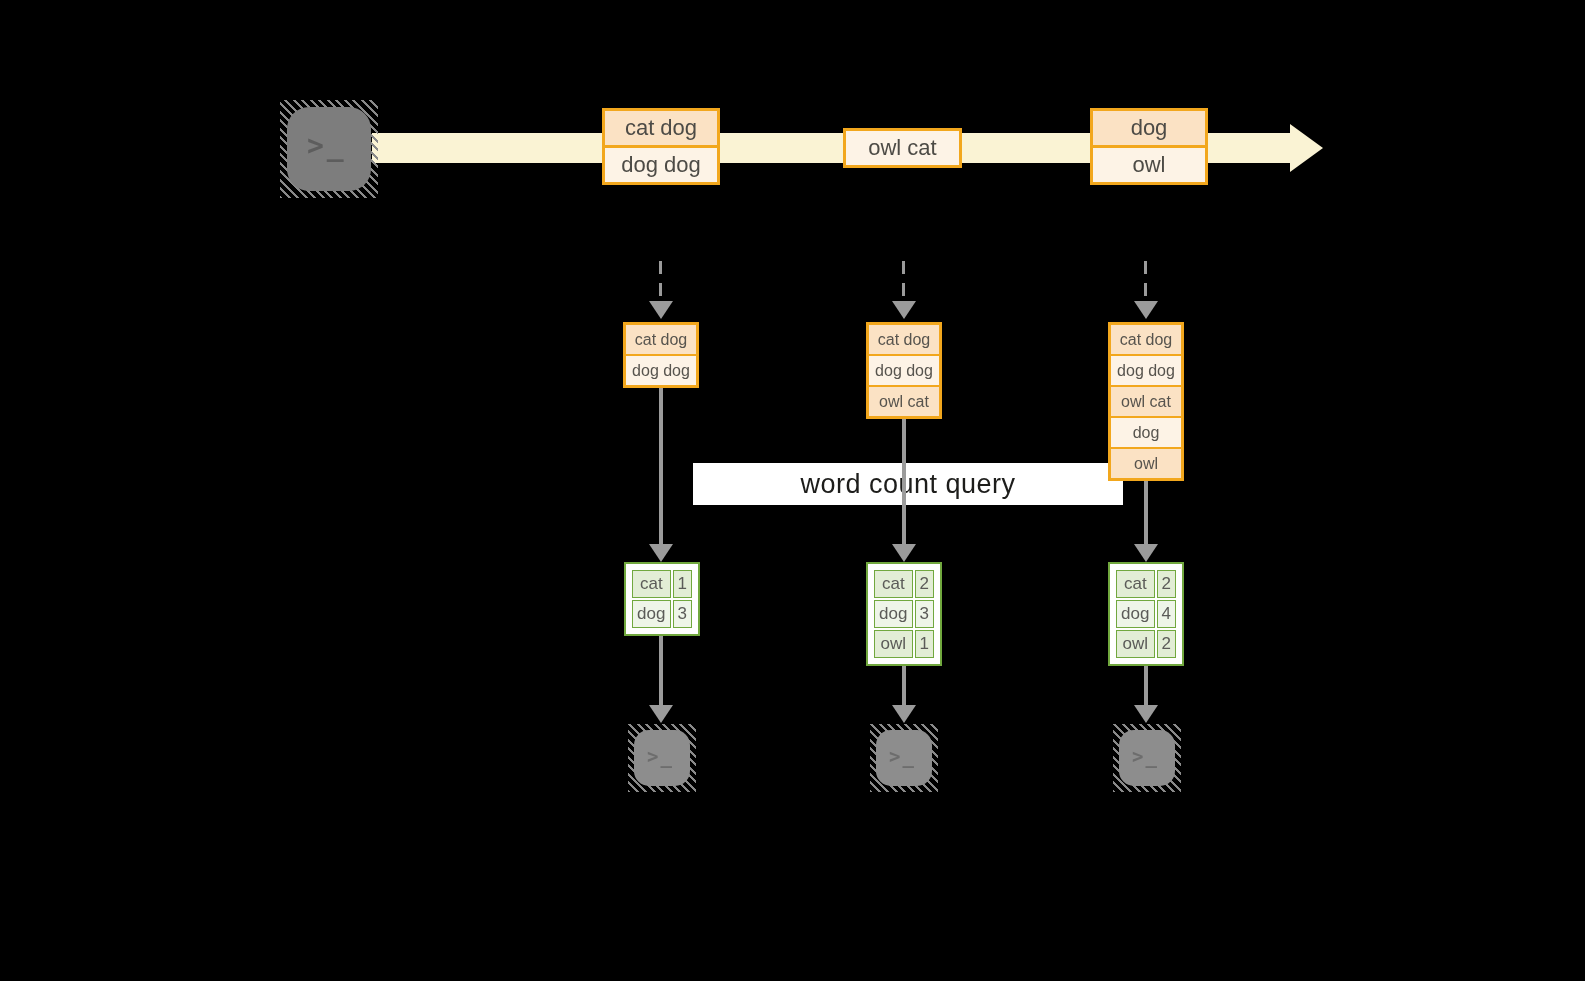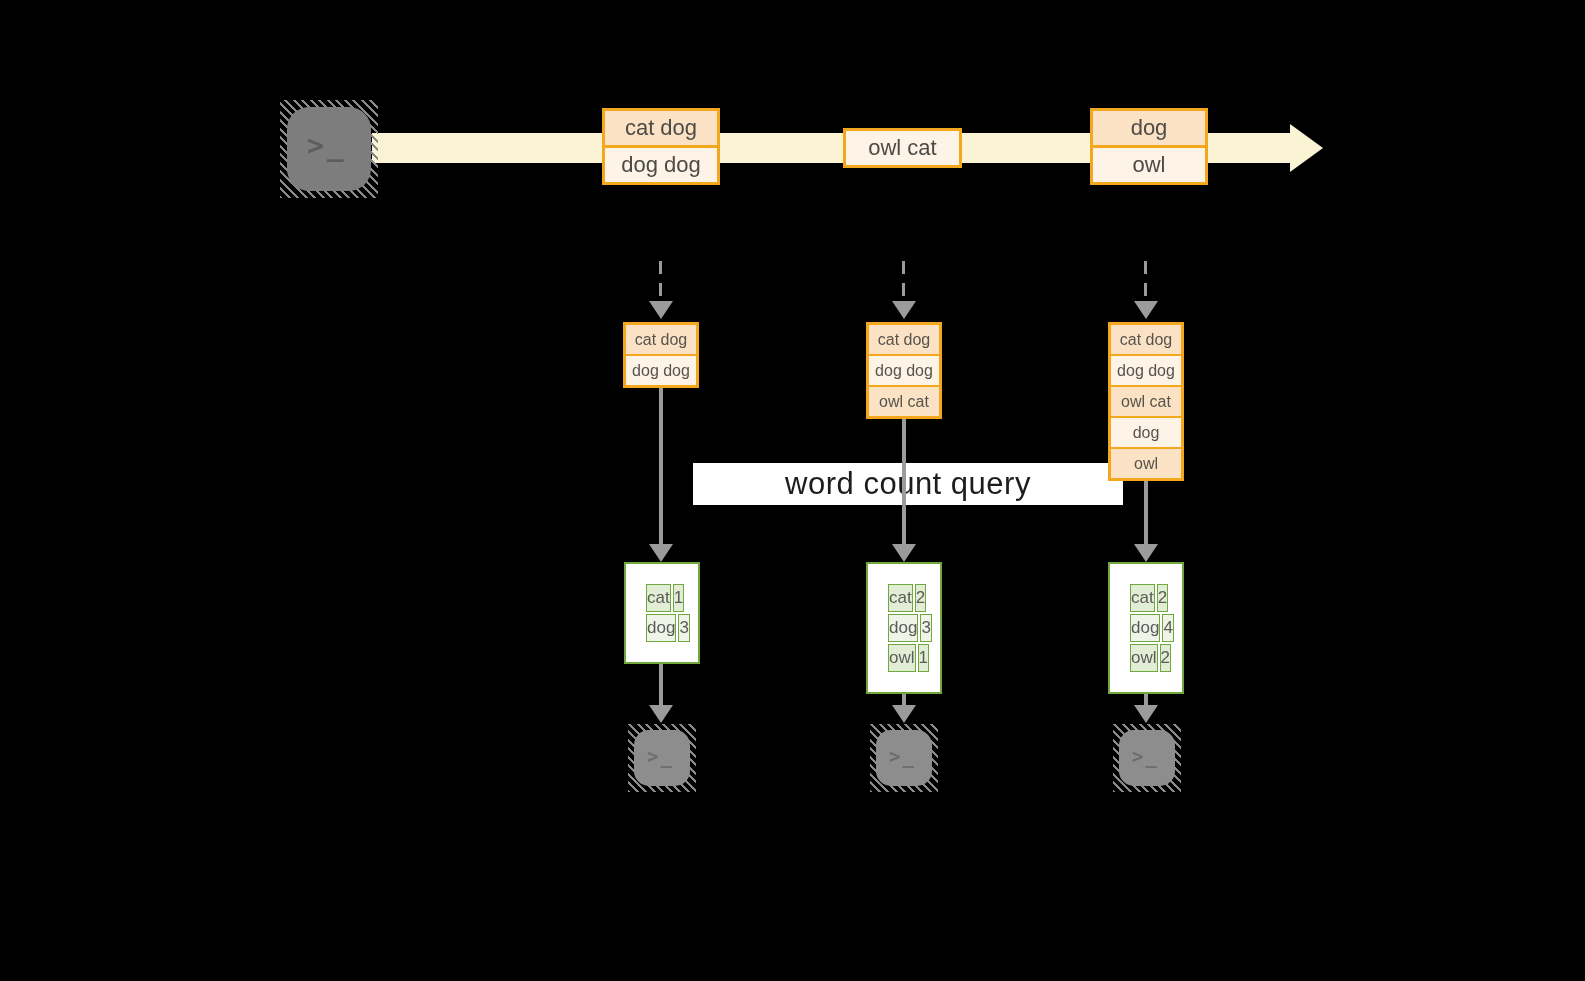--- a/index.html
+++ b/index.html
@@ -24,24 +24,24 @@
     font-size:16px; color:#57544e; white-space:nowrap; }
   .srow + .srow { border-top:2px solid #f2a71d; }
   
   .dashline { position:absolute; width:3px; z-index:3;
     background:repeating-linear-gradient(to bottom, #9b9b9b 0 13px, transparent 13px 22px); }
   .solidline { position:absolute; width:4px; background:#9b9b9b; z-index:3; }
   .head-down { position:absolute; width:0; height:0; z-index:3;
     border-top:18px solid #9b9b9b; border-left:12px solid transparent; border-right:12px solid transparent; }
   
   .query-label { position:absolute; left:693px; top:463px; width:430px; height:42px; background:#ffffff; z-index:2;
-    display:flex; align-items:center; justify-content:center; font-size:31px; font-weight:400; color:#1d1d1b; letter-spacing:0.5px; }
+    display:flex; align-items:center; justify-content:center; font-size:27px; font-weight:400; color:#1d1d1b; letter-spacing:0.5px; }
   
   .gtable { position:absolute; top:562px; width:76px; z-index:4; box-sizing:border-box;
-    background:#ffffff; border:2px solid #71a83e; padding:20px; }
+    background:#ffffff; border:2px solid #71a83e; padding:6px; }
   .grow { display:flex; gap:2px; }
   .grow + .grow { margin-top:2px; }
   .gcell { border:1px solid #71a83e; height:26px; box-sizing:content-box;
     display:flex; align-items:center; justify-content:center; font-size:17px; color:#5b5b58; }
   .gword  { width:42px; }
   .gcount { width:20px; }
   .g-dark  { background:#e2edd5; }
   .g-light { background:#eef5e8; }
   
   .term { position:absolute; z-index:4;

